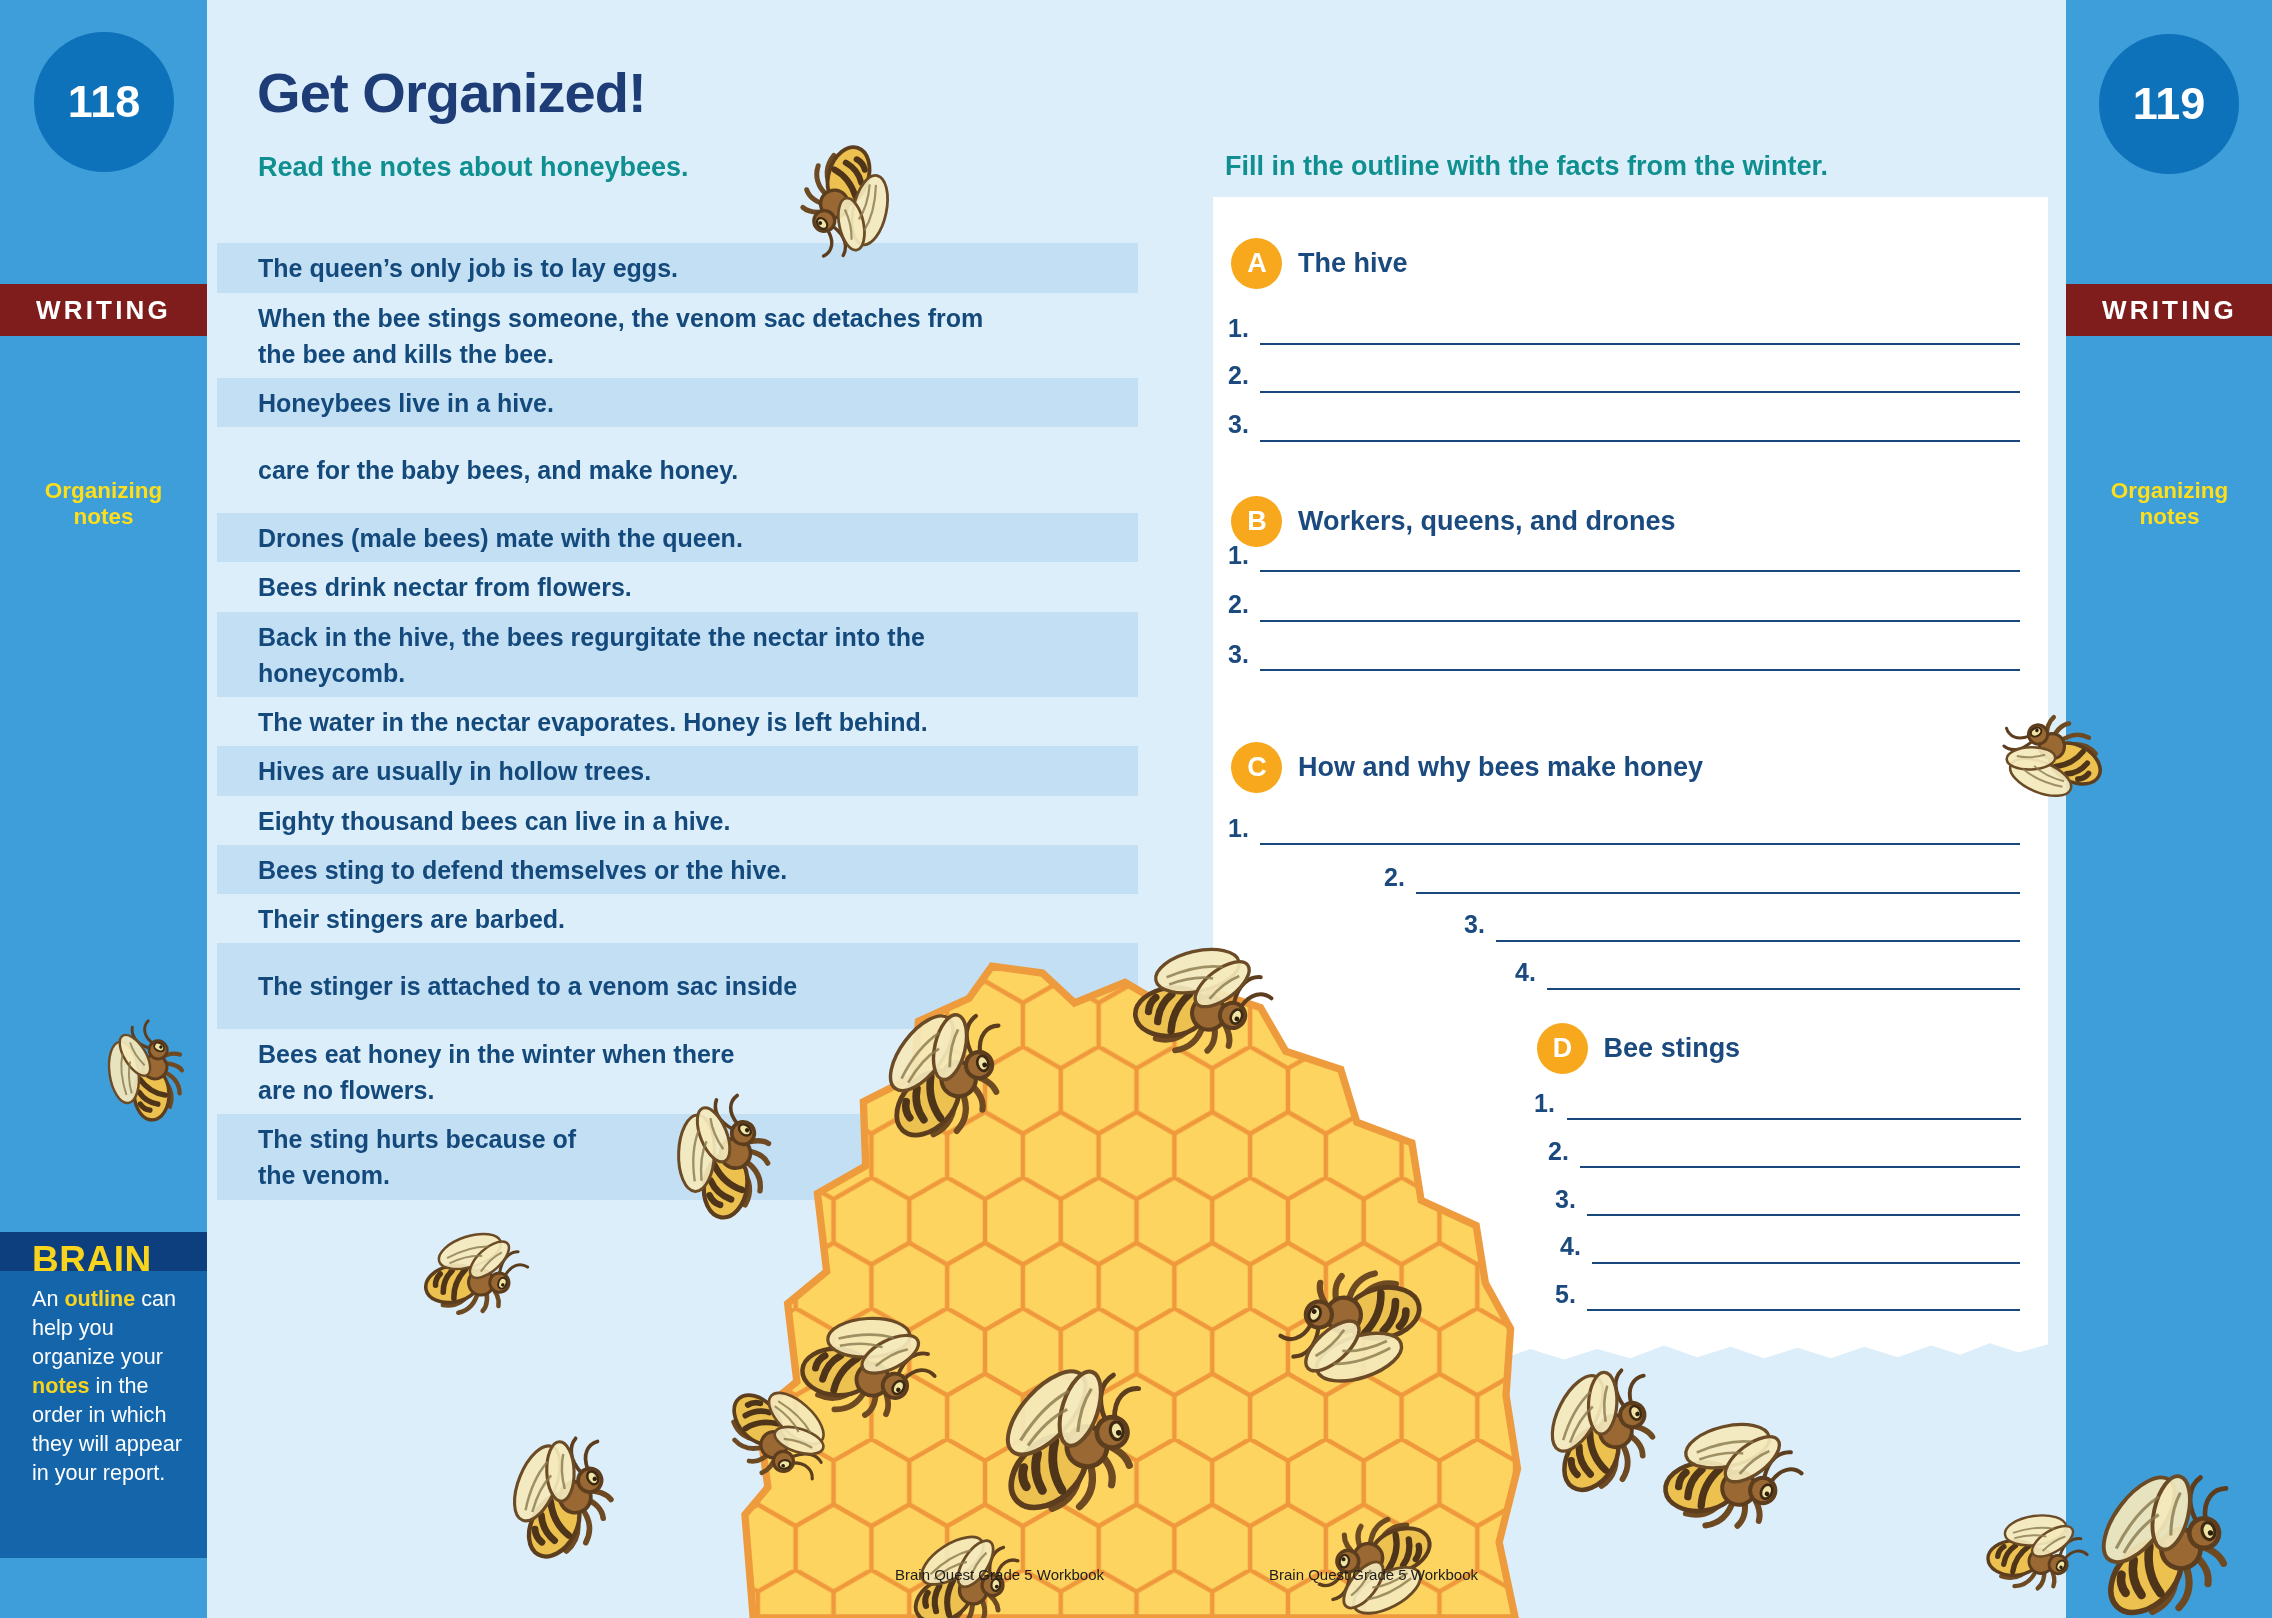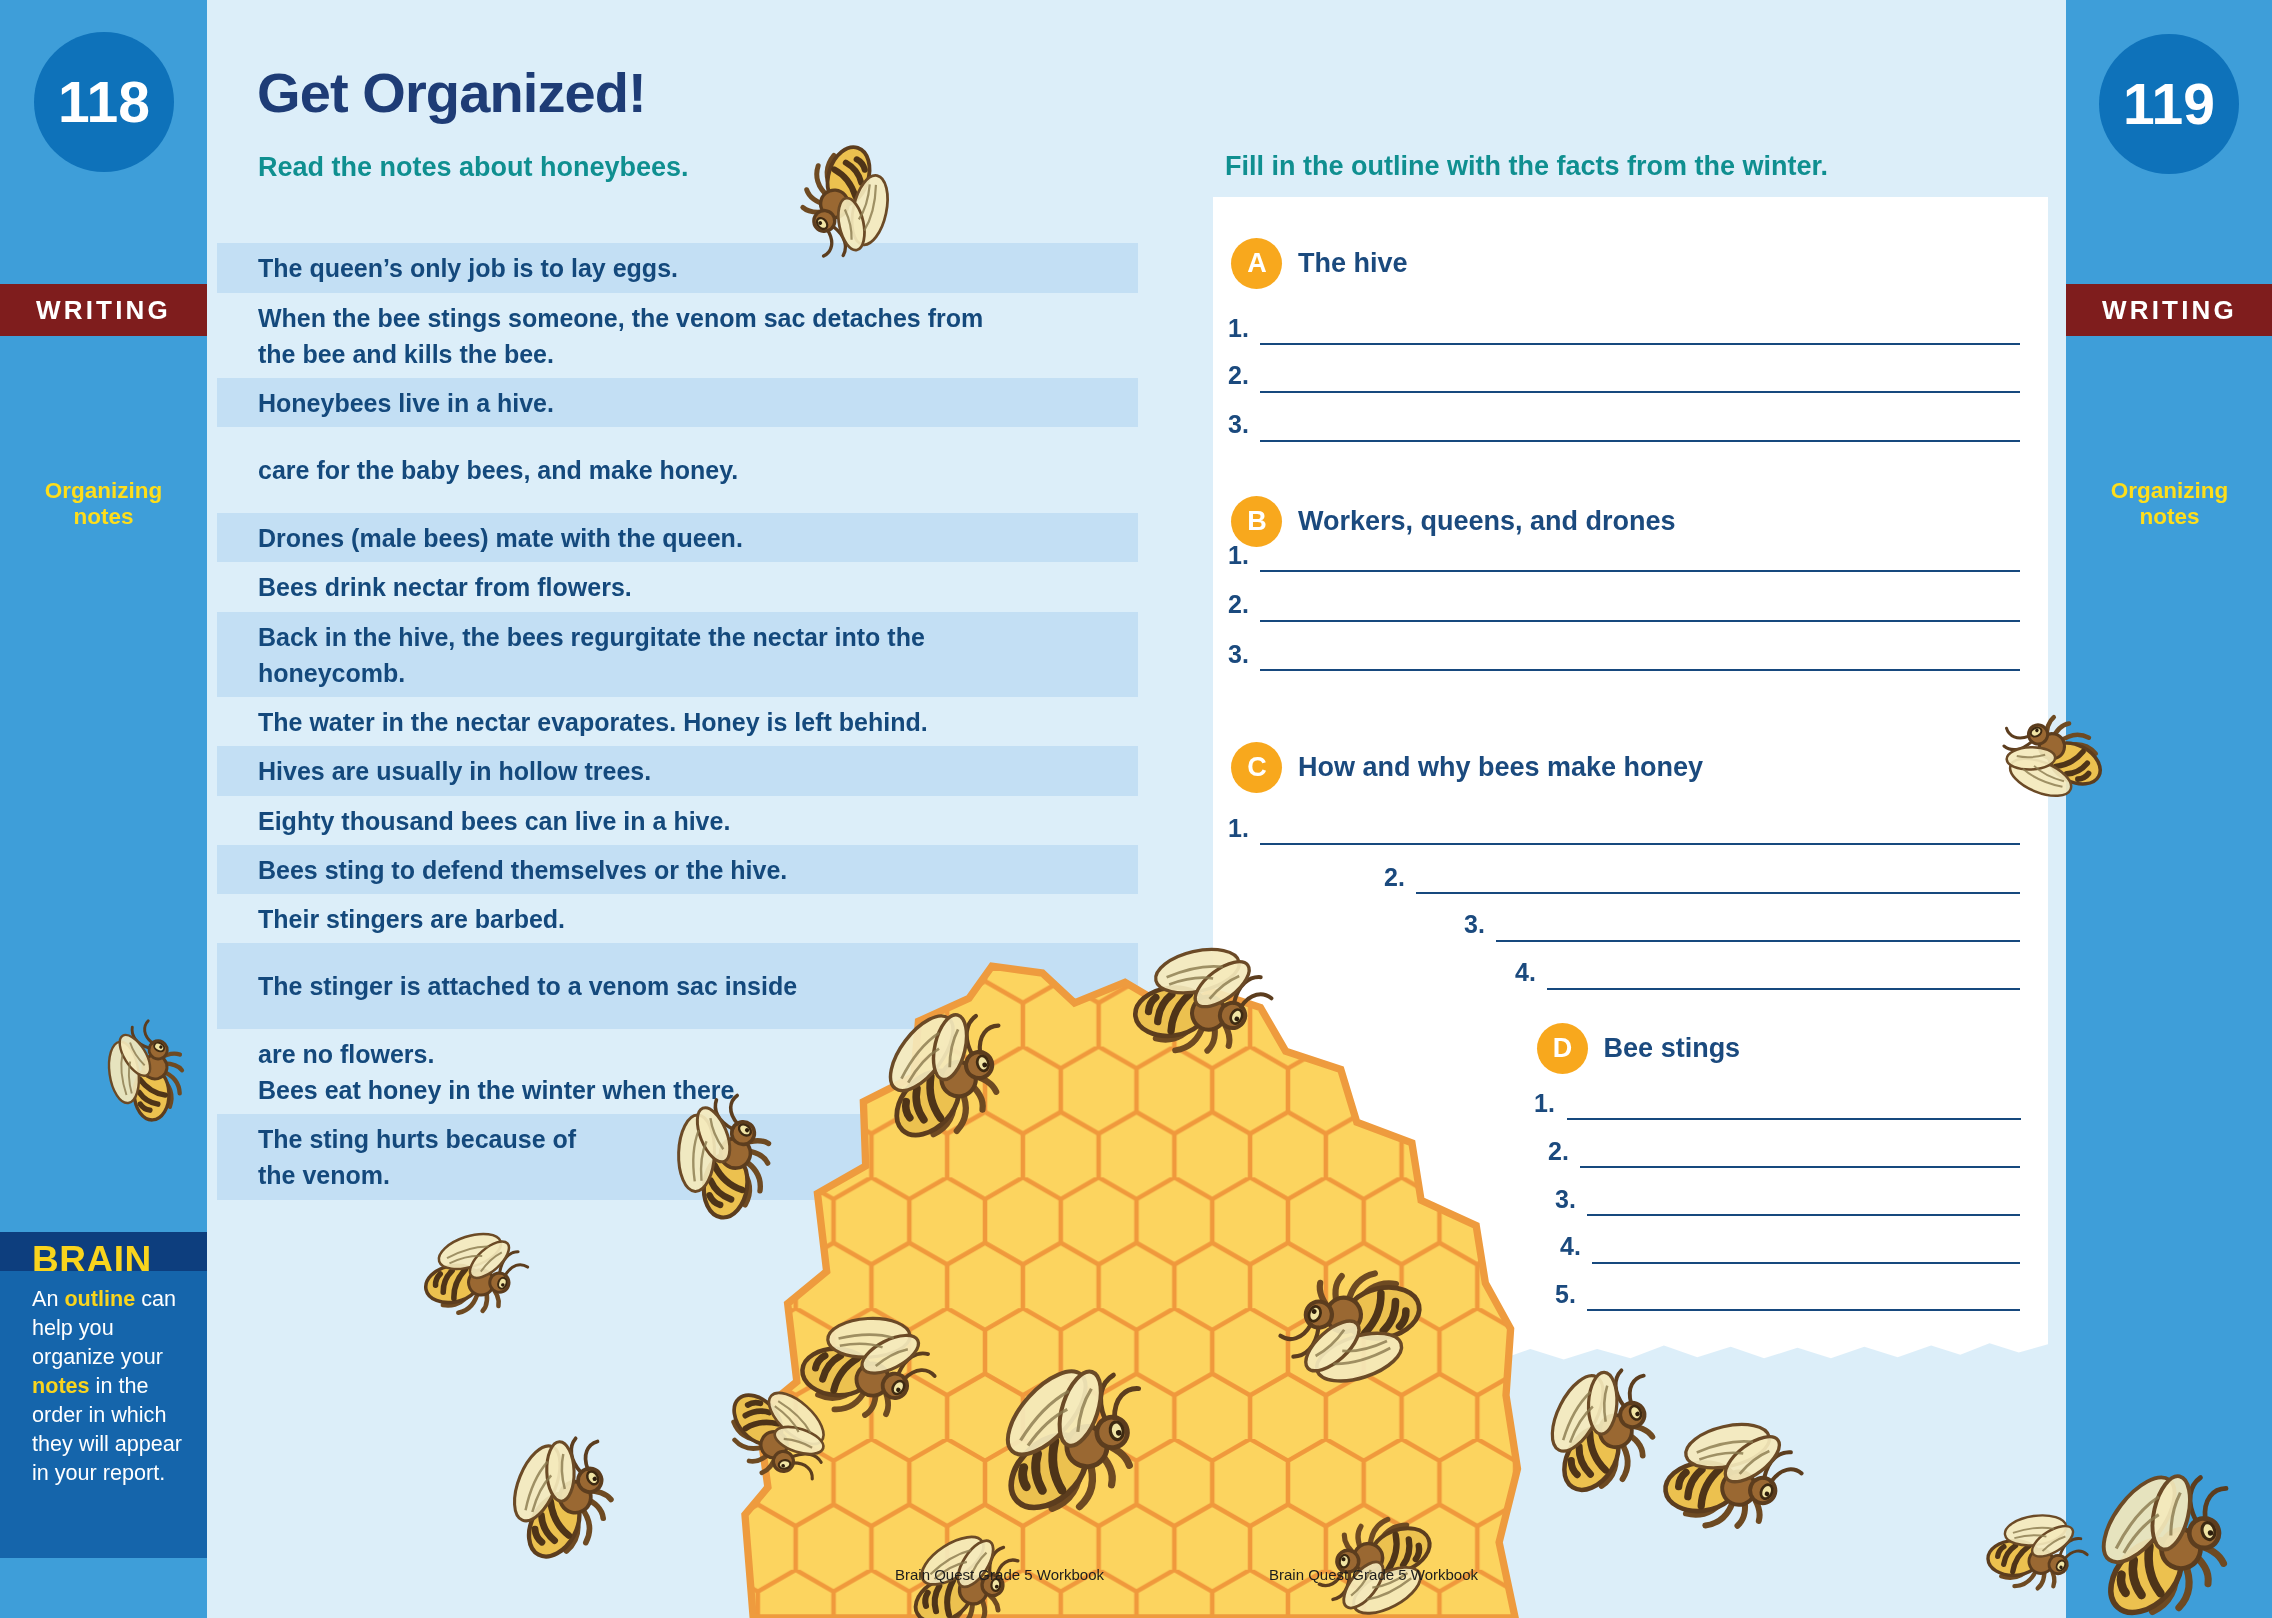--- a/index.html
+++ b/index.html
@@ -4,21 +4,21 @@
 <style>
   html,body{margin:0;padding:0;}
   body{
     position:relative;width:2273px;height:1618px;overflow:hidden;
     background:#DCEEF9;font-family:"Liberation Sans",sans-serif;
   }
   .abs{position:absolute;}
   
   .sidebar{top:0;width:207px;height:1618px;background:#3E9ED9;z-index:1;}
   .page-circle{width:140px;height:140px;border-radius:50%;background:#0E72BA;color:#fff;
-    display:flex;align-items:center;justify-content:center;font-size:57px;font-weight:800;z-index:3;}
+    display:flex;align-items:center;justify-content:center;font-size:45px;font-weight:800;z-index:3;}
   .writing-band{width:207px;height:52px;background:#7f1d1d;color:#fff;display:flex;
     align-items:center;justify-content:center;font-size:26px;font-weight:700;letter-spacing:3.2px;z-index:3;}
   .org-notes{width:207px;text-align:center;color:#FFDE1A;font-size:22.5px;font-weight:700;
     line-height:26px;z-index:3;padding:0 18.4px;box-sizing:border-box;}
   
   .bb-band{left:0;top:1232px;width:207px;height:95px;background:#0D3E7E;color:#F9D41D;
     font-size:37px;font-weight:800;line-height:43px;padding:6.4px 0 0 32px;box-sizing:border-box;
     letter-spacing:0.5px;z-index:3;}
   .bb-body{left:0;top:1271px;width:207px;height:287px;background:#1565AB;color:#fff;
     font-size:21.6px;line-height:29px;font-weight:500;padding:13px 18.4px 0 32px;box-sizing:border-box;z-index:3;}
@@ -118,22 +118,22 @@
 <div class="abs note-row r11 hl">
     <span class="ln">Bees sting to defend themselves or the hive.</span>
   </div>
 <div class="abs note-row r12">
     <span class="ln">Their stingers are barbed.</span>
   </div>
 <div class="abs note-row r13 hl">
     <span class="ln">The stinger is attached to a venom sac inside</span>
   </div>
 <div class="abs note-row r14">
+    <span class="ln">Bees eat honey in the winter when there</span>
     <span class="ln">are no flowers.</span>
-    <span class="ln">Bees eat honey in the winter when there</span>
   </div>
 <div class="abs note-row r15 hl">
     <span class="ln">The sting hurts because of</span>
     <span class="ln">the venom.</span>
   </div>
 
 <div class="abs instruction"><span>Fill in the </span><b>outline</b><span> with the facts from the winter.</span></div>
 
 <div class="abs card">
 

